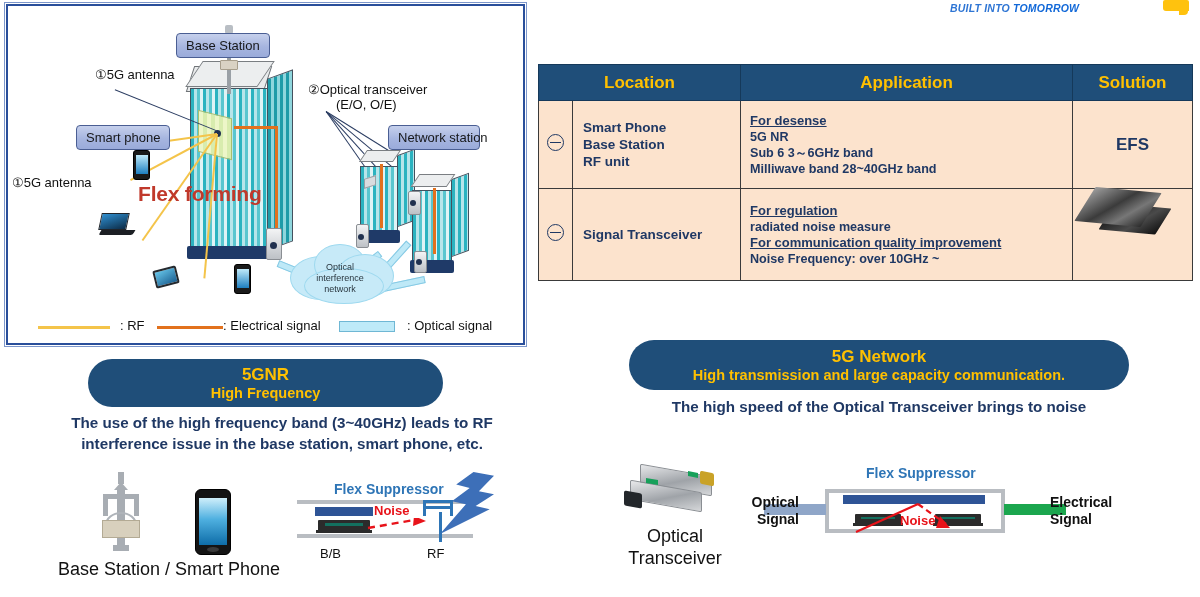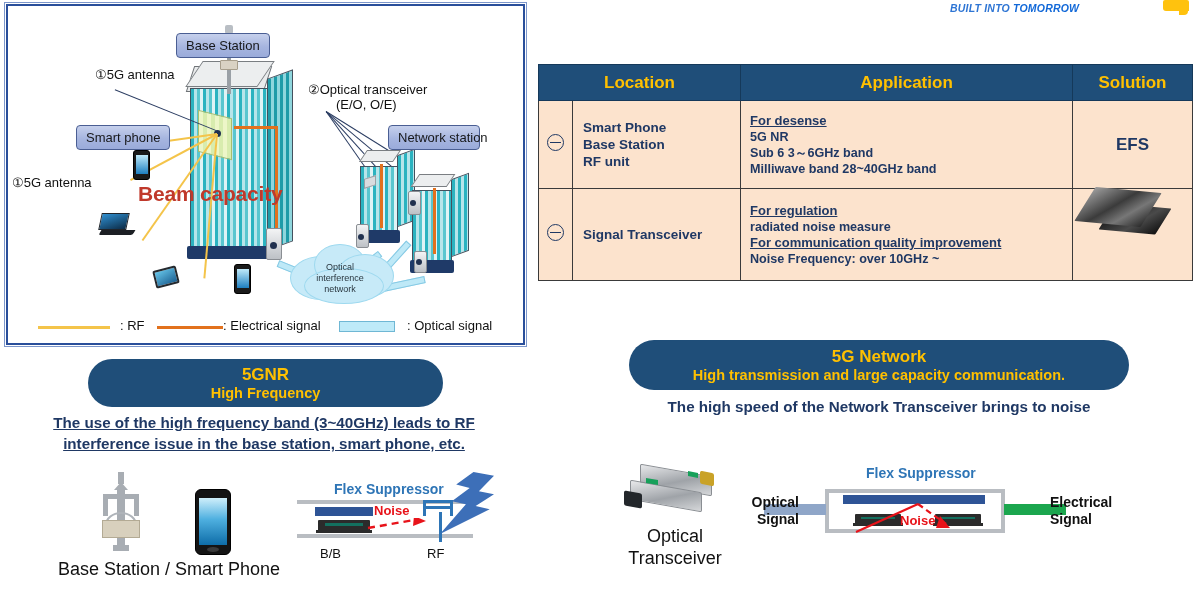--- a/index.html
+++ b/index.html
@@ -381,21 +381,21 @@
 
     <div class="badge-lbl" style="left:168px;top:27px;">Base Station</div>
     <div class="badge-lbl" style="left:68px;top:119px;">Smart phone</div>
     <div class="badge-lbl" style="left:380px;top:119px;width:92px;line-height:15px;">
       <span>Network station</span>
     </div>
     <div class="plain-lbl" style="left:87px;top:61px;">①5G antenna</div>
     <div class="plain-lbl" style="left:4px;top:169px;">①5G antenna</div>
     <div class="plain-lbl" style="left:300px;top:76px;">②Optical transceiver</div>
     <div class="plain-lbl" style="left:328px;top:91px;">(E/O, O/E)</div>
-    <div class="beam">Beam capacity</div>
+    <div class="beam">Flex forming</div>
 
     <div class="legend">
       <div class="lg-line" style="left:6px;width:72px;background:#F4C44A;"></div>
       <div class="lg-txt" style="left:88px;">: RF</div>
       <div class="lg-line" style="left:125px;width:66px;background:#E2711D;"></div>
       <div class="lg-txt" style="left:191px;">: Electrical signal</div>
       <div class="lg-box" style="left:307px;"></div>
       <div class="lg-txt" style="left:375px;">: Optical signal</div>
     </div>
   </div>
@@ -454,21 +454,21 @@
 
   <div class="efs-img" style="left:1083px; top:186px;">
     <div class="efs-p2"></div>
     <div class="efs-p1"></div>
   </div>
 
   <div class="pill" style="left:88px; top:359px; width:355px; height:48px;">
     <div class="p1">5GNR</div>
     <div class="p2">High Frequency</div>
   </div>
-  <div class="blurb" style="left:4px; top:412px; width:520px;text-decoration:underline;">
+  <div class="blurb" style="left:22px; top:412px; width:520px;">
     <div>The use of the high frequency band (3~40GHz) leads to RF</div>
     <div>interference issue in the base station, smart phone, etc.</div>
   </div>
 
   <div class="bs-icon" style="left:95px;top:472px;width:52px;height:80px;">
     <div class="p" style="left:23px;top:0;width:6px;height:12px;"></div>
     <div class="p" style="left:19px;top:10px;width:14px;height:8px;clip-path:polygon(50% 0,100% 100%,0 100%);"></div>
     <div class="p" style="left:22px;top:16px;width:8px;height:62px;"></div>
     <div class="p" style="left:8px;top:22px;width:5px;height:22px;"></div>
     <div class="p" style="left:39px;top:22px;width:5px;height:22px;"></div>
@@ -499,21 +499,21 @@
   </div>
   <div class="bolt" style="left:440px;top:472px;"></div>
   <div class="sm-lbl" style="left:320px;top:546px;">B/B</div>
   <div class="sm-lbl" style="left:427px;top:546px;">RF</div>
 
   <div class="pill" style="left:629px; top:340px; width:500px; height:50px;">
     <div class="p1">5G Network</div>
     <div class="p2">High transmission and large capacity communication.</div>
   </div>
   <div class="blurb" style="left:605px; top:396px; width:548px;">
-    <div>The high speed of the Network Transceiver brings to noise</div>
+    <div>The high speed of the Optical Transceiver brings to noise</div>
   </div>
 
   <div class="ot-img" style="left:622px;top:470px;width:96px;height:50px;">
     <div class="ot-body" style="left:18px;top:0px;width:72px;height:20px;transform:skewY(10deg);"></div>
     <div class="ot-body" style="left:8px;top:16px;width:72px;height:20px;transform:skewY(10deg);"></div>
     <div class="ot-green" style="left:24px;top:9px;width:12px;height:5px;transform:skewY(10deg);"></div>
     <div class="ot-green" style="left:66px;top:2px;width:10px;height:5px;transform:skewY(10deg);"></div>
     <div class="ot-dark" style="left:2px;top:22px;width:18px;height:15px;transform:skewY(10deg);"></div>
     <div class="ot-gold" style="left:78px;top:2px;width:14px;height:13px;transform:skewY(10deg);"></div>
   </div>

